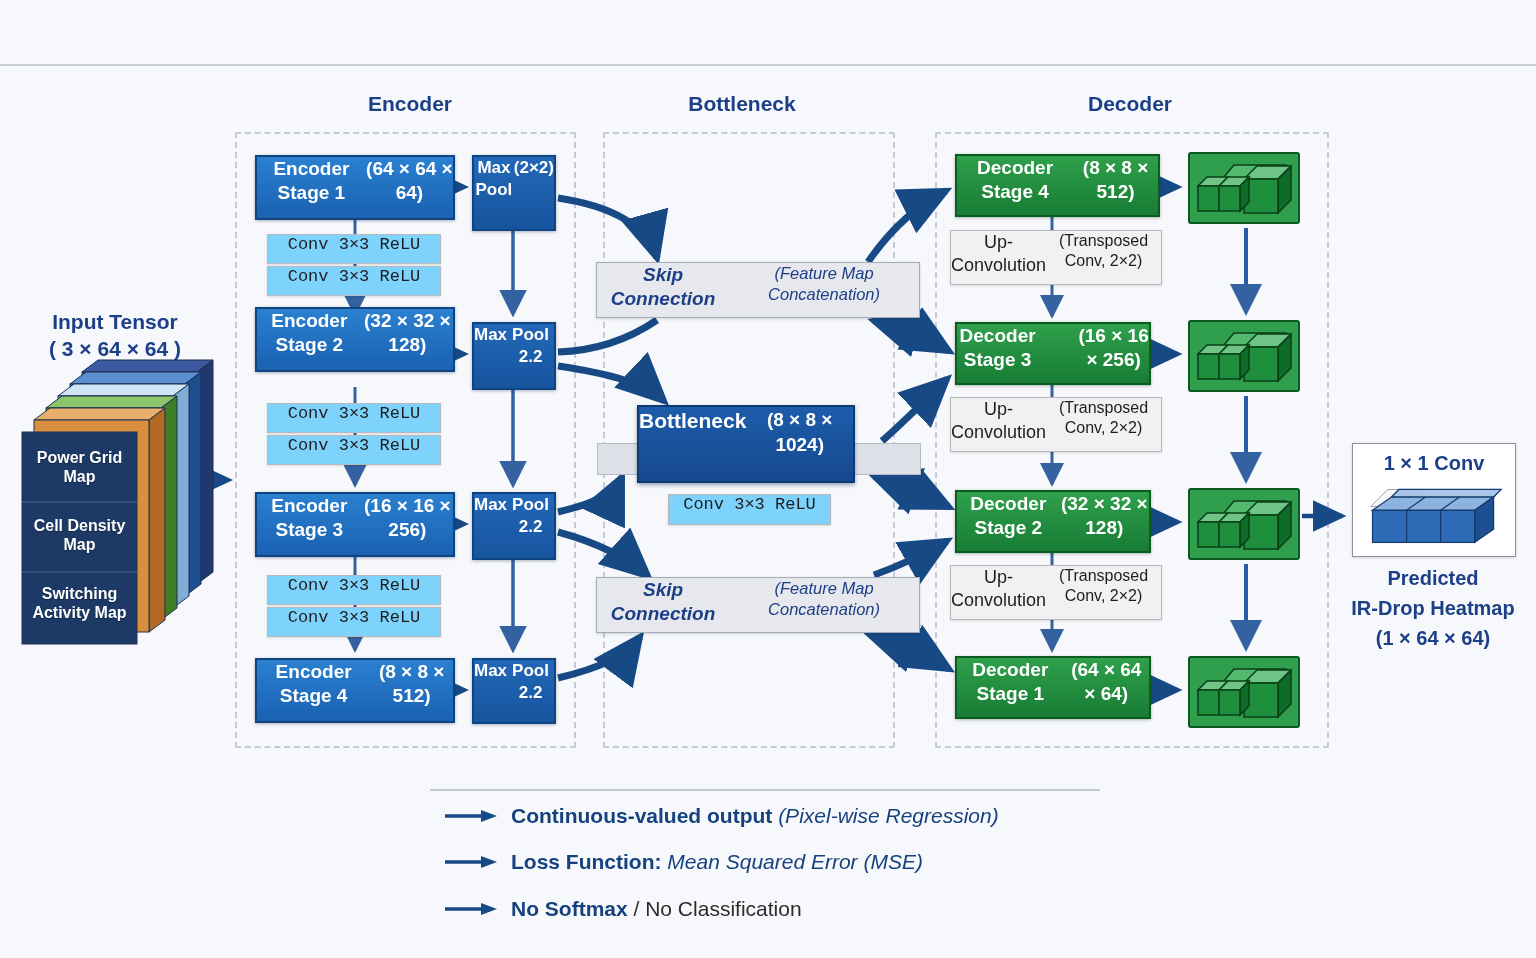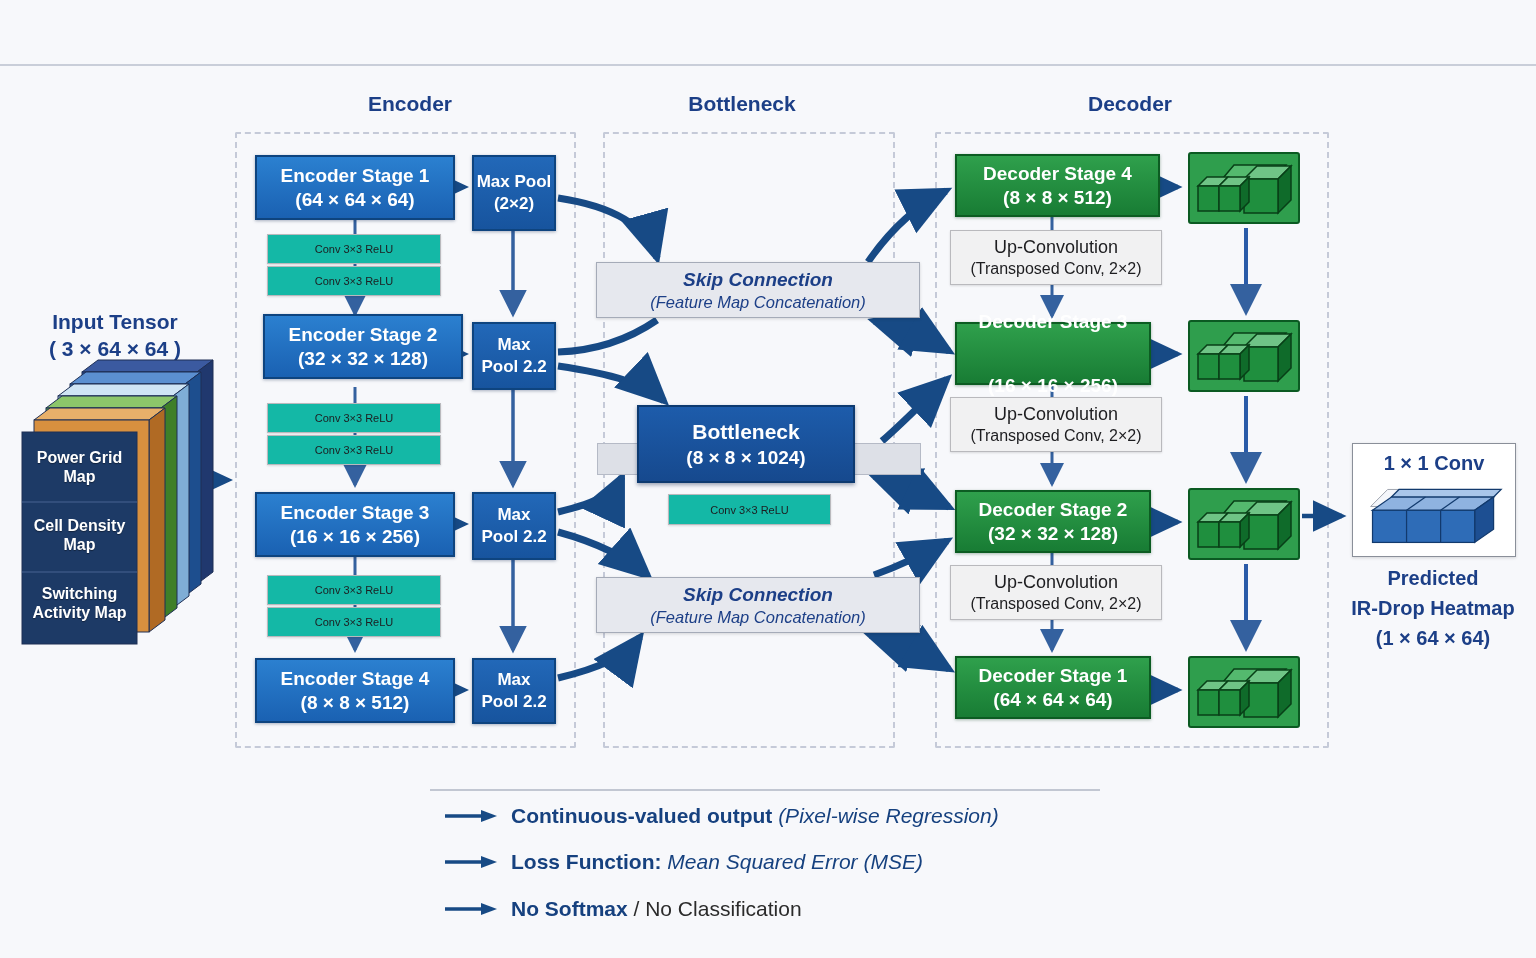--- a/index.html
+++ b/index.html
@@ -2,27 +2,27 @@
 <html><head>
 <meta charset="utf-8">
 <style>
   html,body{margin:0;padding:0;background:#eef0f4;font-family:"Liberation Sans",sans-serif;}
   #canvas{position:relative;width:1536px;height:958px;background:#f7f8fb;overflow:hidden;}
   .abs{position:absolute;}
   .page-title{font-size:27px;font-weight:bold;color:#1c3f87;letter-spacing:.2px;}
   .title-rule{height:2px;background:#c9ced9;width:1536px;left:0;top:64px;}
   .section-header{font-size:21px;font-weight:bold;color:#1c3f87;text-align:center;width:160px;}
   .dashed-region{border:2px dashed #c5cad8;border-radius:2px;background:transparent;}
-  .flexbox{display:flex;flex-direction:column;justify-content:center;text-align:center;box-sizing:border-box;}
+  .flexbox{display:flex;flex-direction:row;justify-content:center;text-align:center;box-sizing:border-box;}
   .stage-blue{background:linear-gradient(180deg,#2b80d0,#1a61b2);border:2px solid #0e447f;color:#fff;font-weight:bold;box-shadow:0 1px 3px rgba(20,40,80,.35);}
   .stage-blue .l1{font-size:19px;line-height:24px;}
   .stage-blue .l2{font-size:19px;line-height:24px;}
   .maxpool{background:linear-gradient(180deg,#2268b8,#17549e);border:2px solid #0e447f;color:#fff;font-weight:bold;box-shadow:0 1px 3px rgba(20,40,80,.35);}
   .maxpool .l1,.maxpool .l2{font-size:17px;line-height:22px;}
-  .conv-box{background:#14b8a6;border:1.5px solid #b9b9bd;color:#1d1d20;font-size:11px;box-shadow:0 1px 2px rgba(0,0,0,.12);}
+  .conv-box{background:#7dd3fc;border:1.5px solid #b9b9bd;color:#1d1d20;font-size:17px;box-shadow:0 1px 2px rgba(0,0,0,.12);font-family:Liberation Mono, monospace;}
   .skip-box{background:#e6e8ee;border:1.5px solid #a5abb8;color:#1c3f87;font-style:italic;box-shadow:0 1px 3px rgba(0,0,0,.15);}
   .skip-box .l1{font-size:19px;font-weight:bold;line-height:24px;}
   .skip-box .l2{font-size:16.5px;line-height:21px;}
   .band{background:#dde0e7;border:1.5px solid #b5bac6;}
   .bottleneck-box{background:linear-gradient(180deg,#1d5cab,#16498e);border:2px solid #0d3a70;color:#fff;font-weight:bold;box-shadow:0 2px 4px rgba(10,30,70,.4);}
   .bottleneck-box .l1{font-size:21px;line-height:27px;}
   .bottleneck-box .l2{font-size:19px;line-height:25px;}
   .stage-green{background:linear-gradient(180deg,#2fa04c,#187c34);border:2px solid #0c5c22;color:#fff;font-weight:bold;box-shadow:0 1px 3px rgba(10,60,25,.35);}
   .stage-green .l1,.stage-green .l2{font-size:19px;line-height:24px;}
   .upconv-box{background:#f1f1f2;border:1.5px solid #b9b9bd;color:#1d1d20;box-shadow:0 1px 2px rgba(0,0,0,.12);}
@@ -153,21 +153,21 @@
   <div class="tensor-label" style="left:22px;top:516px;width:115px;">Cell Density Map</div>
   <div class="tensor-label" style="left:22px;top:584px;width:115px;">Switching Activity Map</div>
 
   <div class="abs flexbox stage-blue" style="left:255px;top:155px;width:200px;height:65px;">
     <div class="l1">Encoder Stage 1</div>
     <div class="l2">(64 × 64 × 64)</div>
   </div>
   <div class="abs flexbox conv-box" style="left:267px;top:234px;width:174px;height:30px;">Conv 3×3 ReLU</div>
   <div class="abs flexbox conv-box" style="left:267px;top:266px;width:174px;height:30px;">Conv 3×3 ReLU</div>
 
-  <div class="abs flexbox stage-blue" style="left:255px;top:314px;width:200px;height:65px;margin-left:8px;">
+  <div class="abs flexbox stage-blue" style="left:255px;top:307px;width:200px;height:65px;">
     <div class="l1">Encoder Stage 2</div>
     <div class="l2">(32 × 32 × 128)</div>
   </div>
   <div class="abs flexbox conv-box" style="left:267px;top:403px;width:174px;height:30px;">Conv 3×3 ReLU</div>
   <div class="abs flexbox conv-box" style="left:267px;top:435px;width:174px;height:30px;">Conv 3×3 ReLU</div>
 
   <div class="abs flexbox stage-blue" style="left:255px;top:492px;width:200px;height:65px;">
     <div class="l1">Encoder Stage 3</div>
     <div class="l2">(16 × 16 × 256)</div>
   </div>

